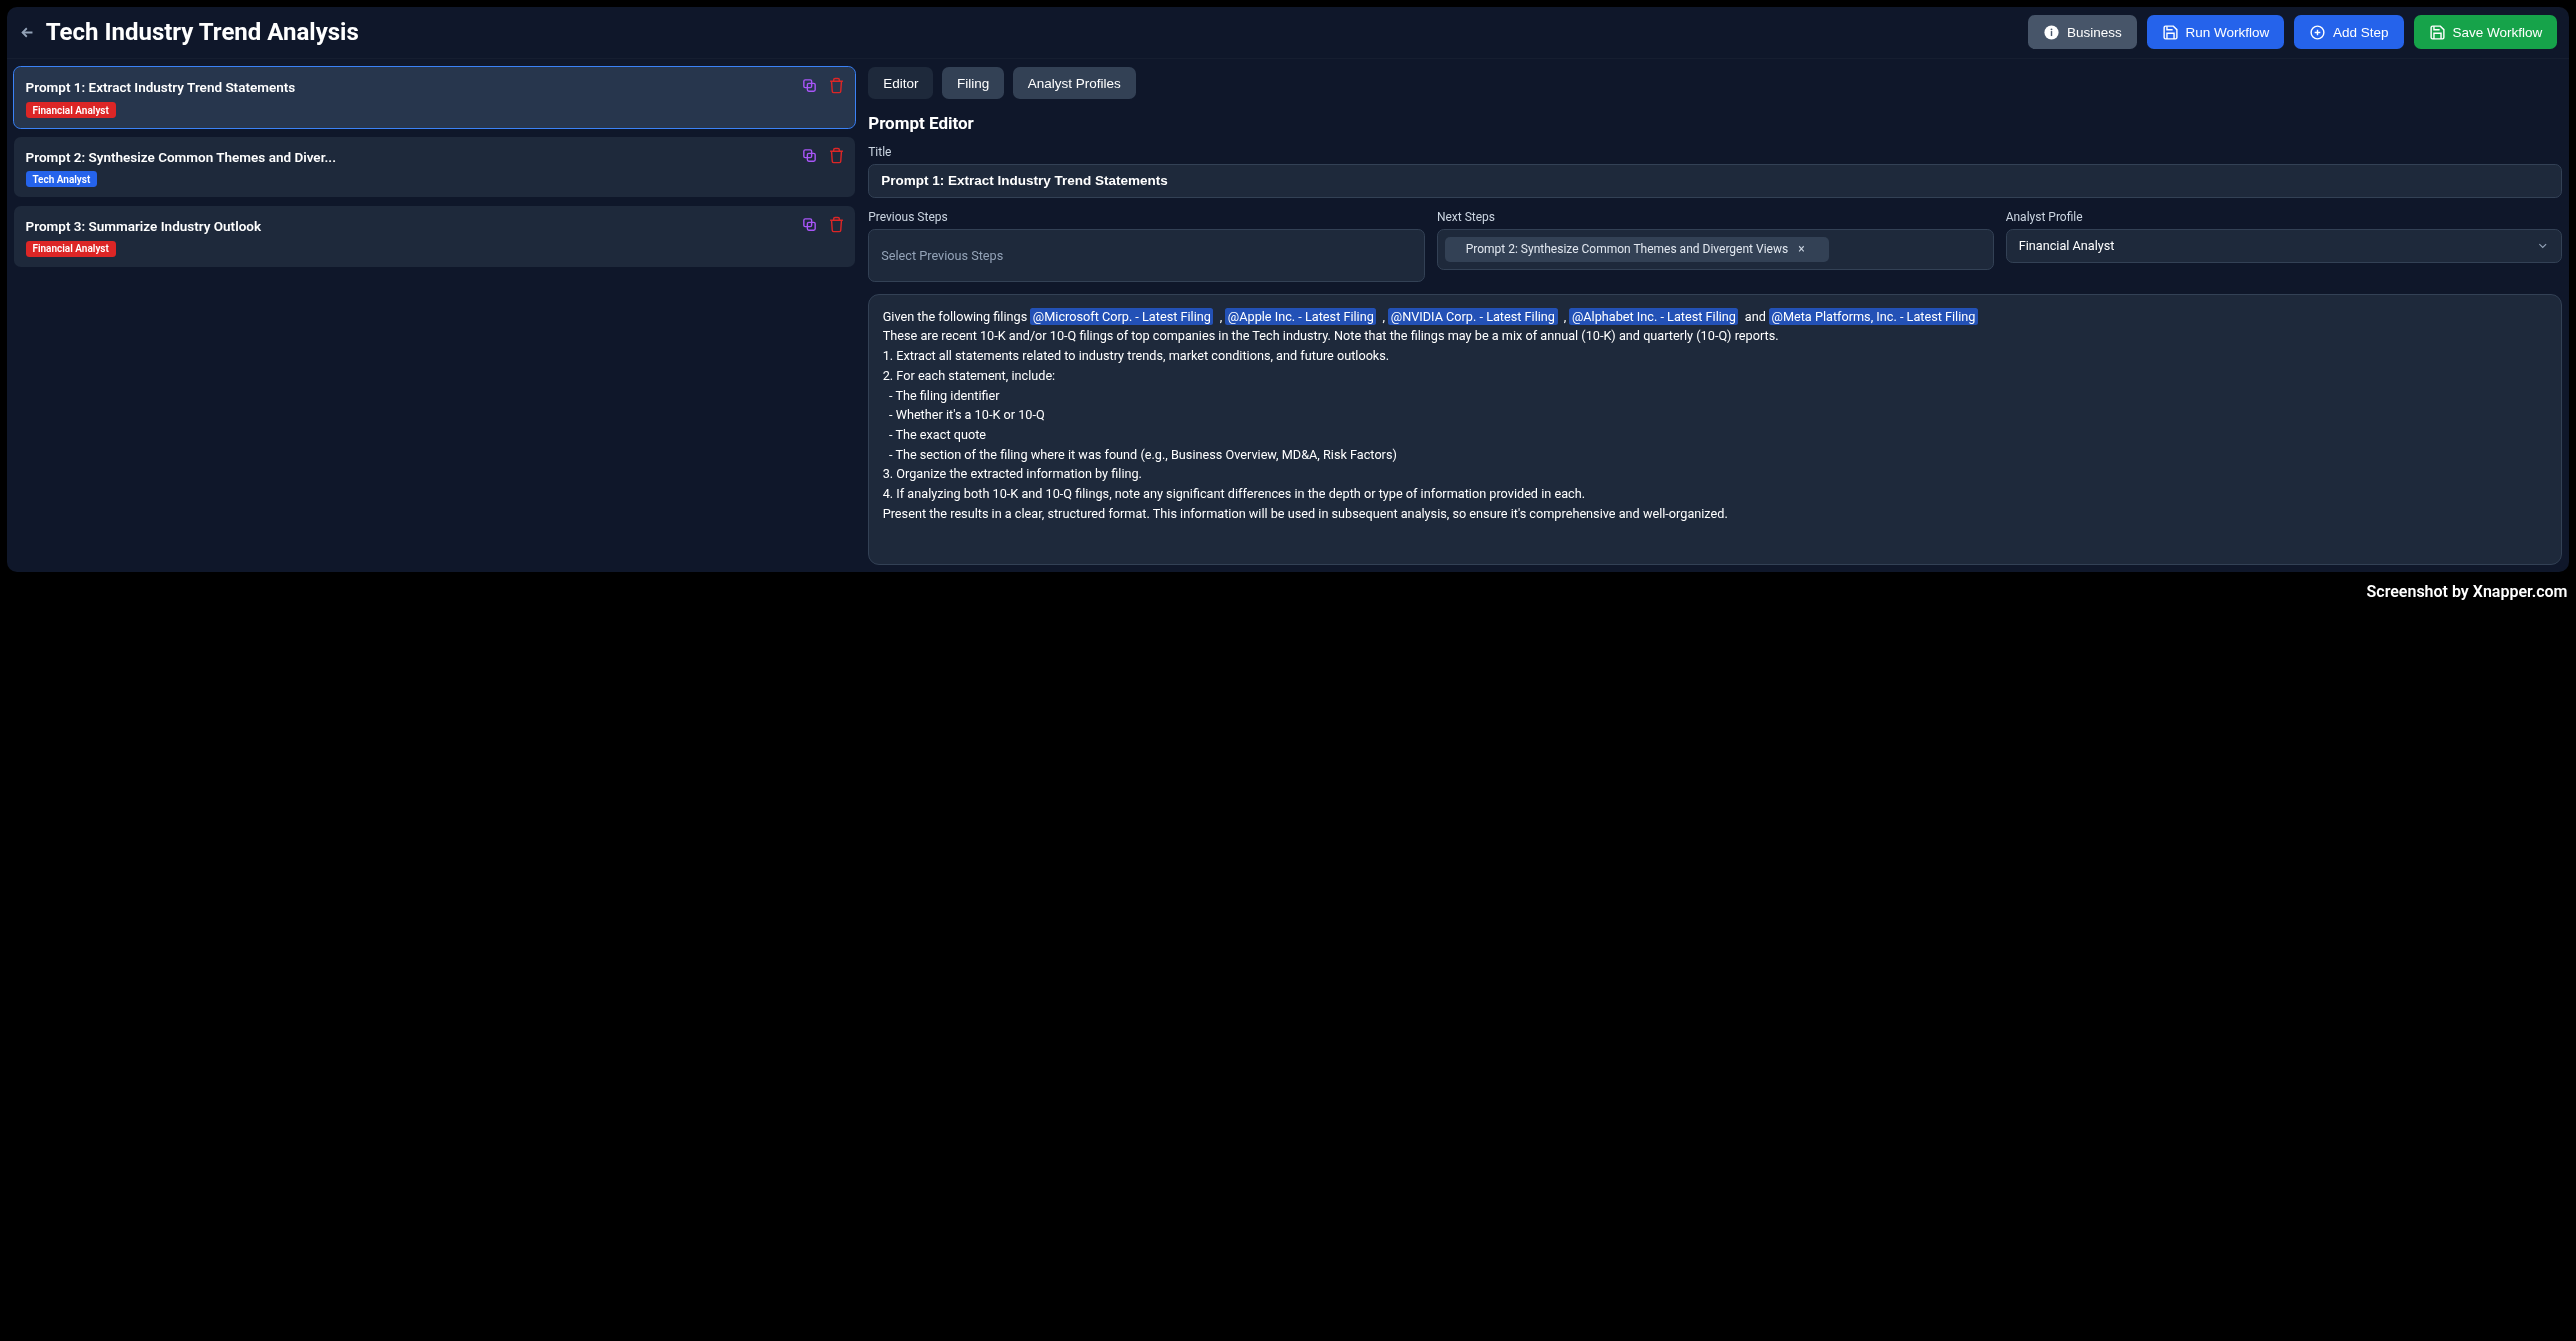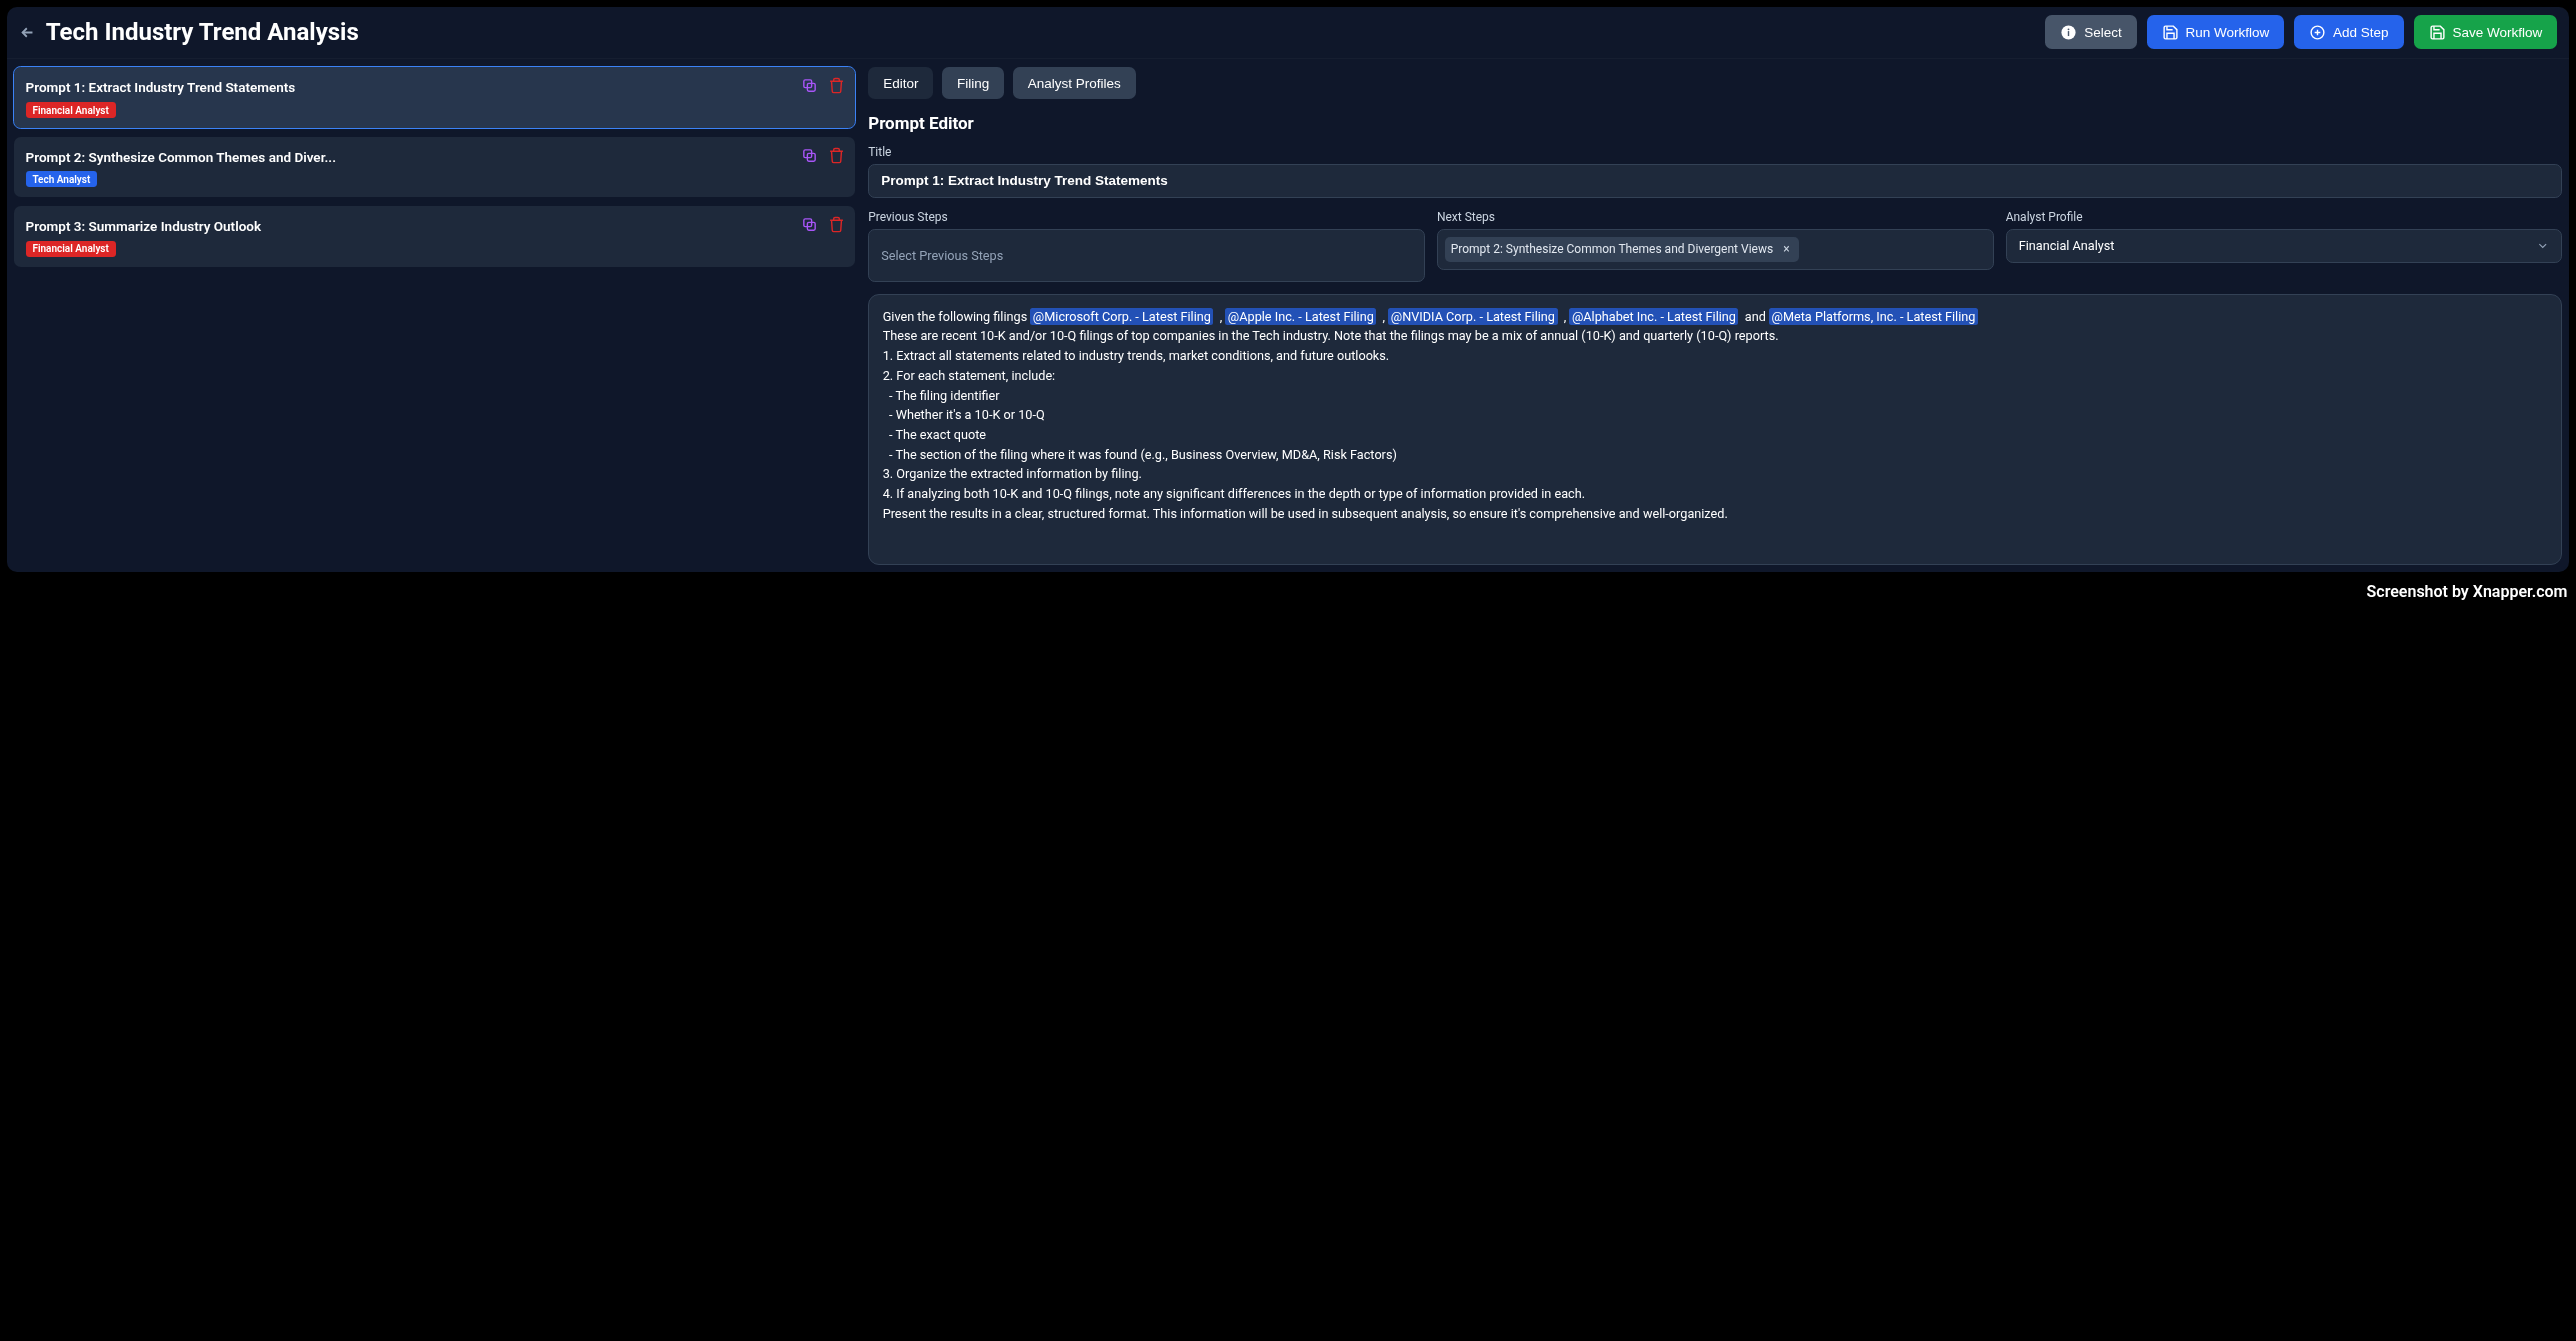--- a/index.html
+++ b/index.html
@@ -190,21 +190,21 @@
     font-size:12.7px;
   }
   .select-like.with-chip{
     padding:6.8px;
     flex-wrap:wrap;
     gap:5px;
   }
   .chip{
     background:var(--panel2);
     border-radius:5px;
-    padding:5px 6px;
+    padding:5px 21px;
     font-size:12px;
     color:#e2e8f0;
     display:flex;
     align-items:flex-start;
     gap:6.8px;
     max-width:100%;
   }
   .chip .x{
     color:#cbd5e1;
     cursor:pointer;
@@ -260,21 +260,21 @@
         </svg>
     </span>
     <h1>Tech Industry Trend Analysis</h1>
     <div class="header-actions">
       <button class="btn btn-gray">
         <svg viewBox="0 0 24 24" fill="currentColor">
             <circle cx="12" cy="12" r="10" fill="#fff"></circle>
             <rect x="11" y="10" width="2" height="7" fill="#475569"></rect>
             <circle cx="12" cy="7.5" r="1.3" fill="#475569"></circle>
           </svg>
-        <span>Select</span>
+        <span>Business</span>
       </button>
       <button class="btn btn-blue">
         <svg viewBox="0 0 24 24" fill="none" stroke="#fff" stroke-width="2">
             <path d="M19 21H5a2 2 0 01-2-2V5a2 2 0 012-2h11l5 5v11a2 2 0 01-2 2z"></path>
             <polyline points="17 21 17 13 7 13 7 21"></polyline>
             <polyline points="7 3 7 8 15 8"></polyline>
           </svg>
         <span>Run Workflow</span>
       </button>
       <button class="btn btn-blue">

